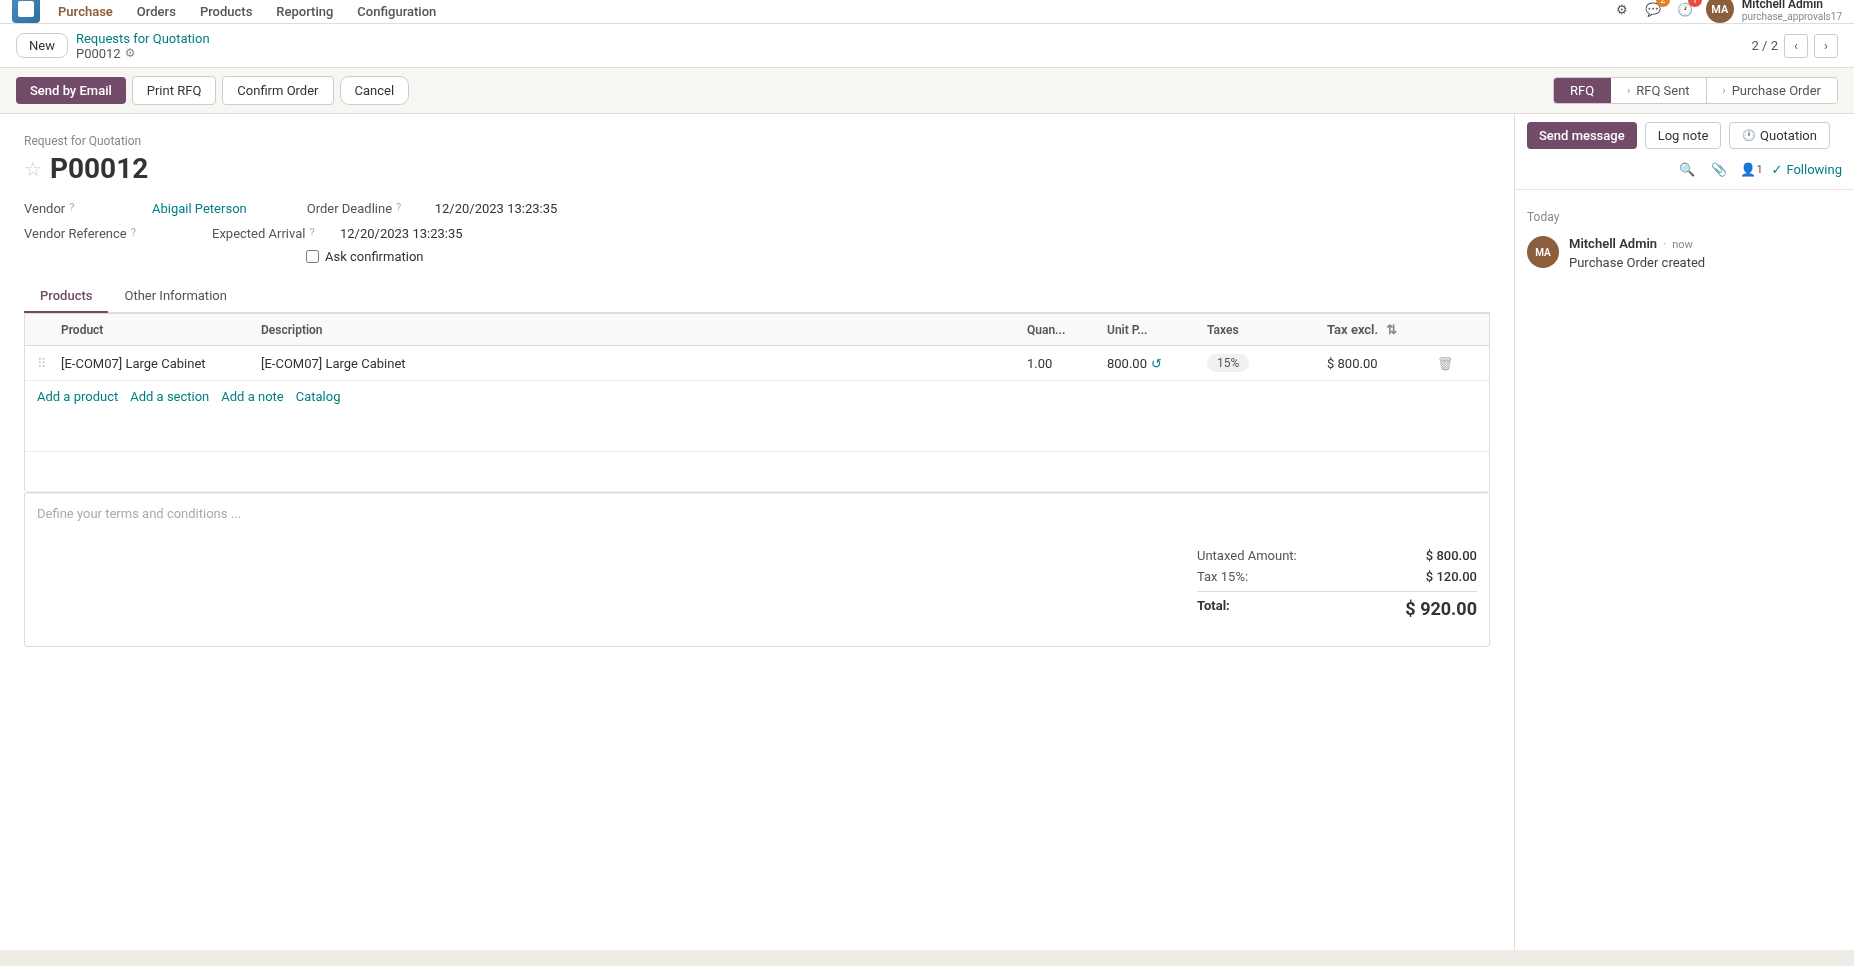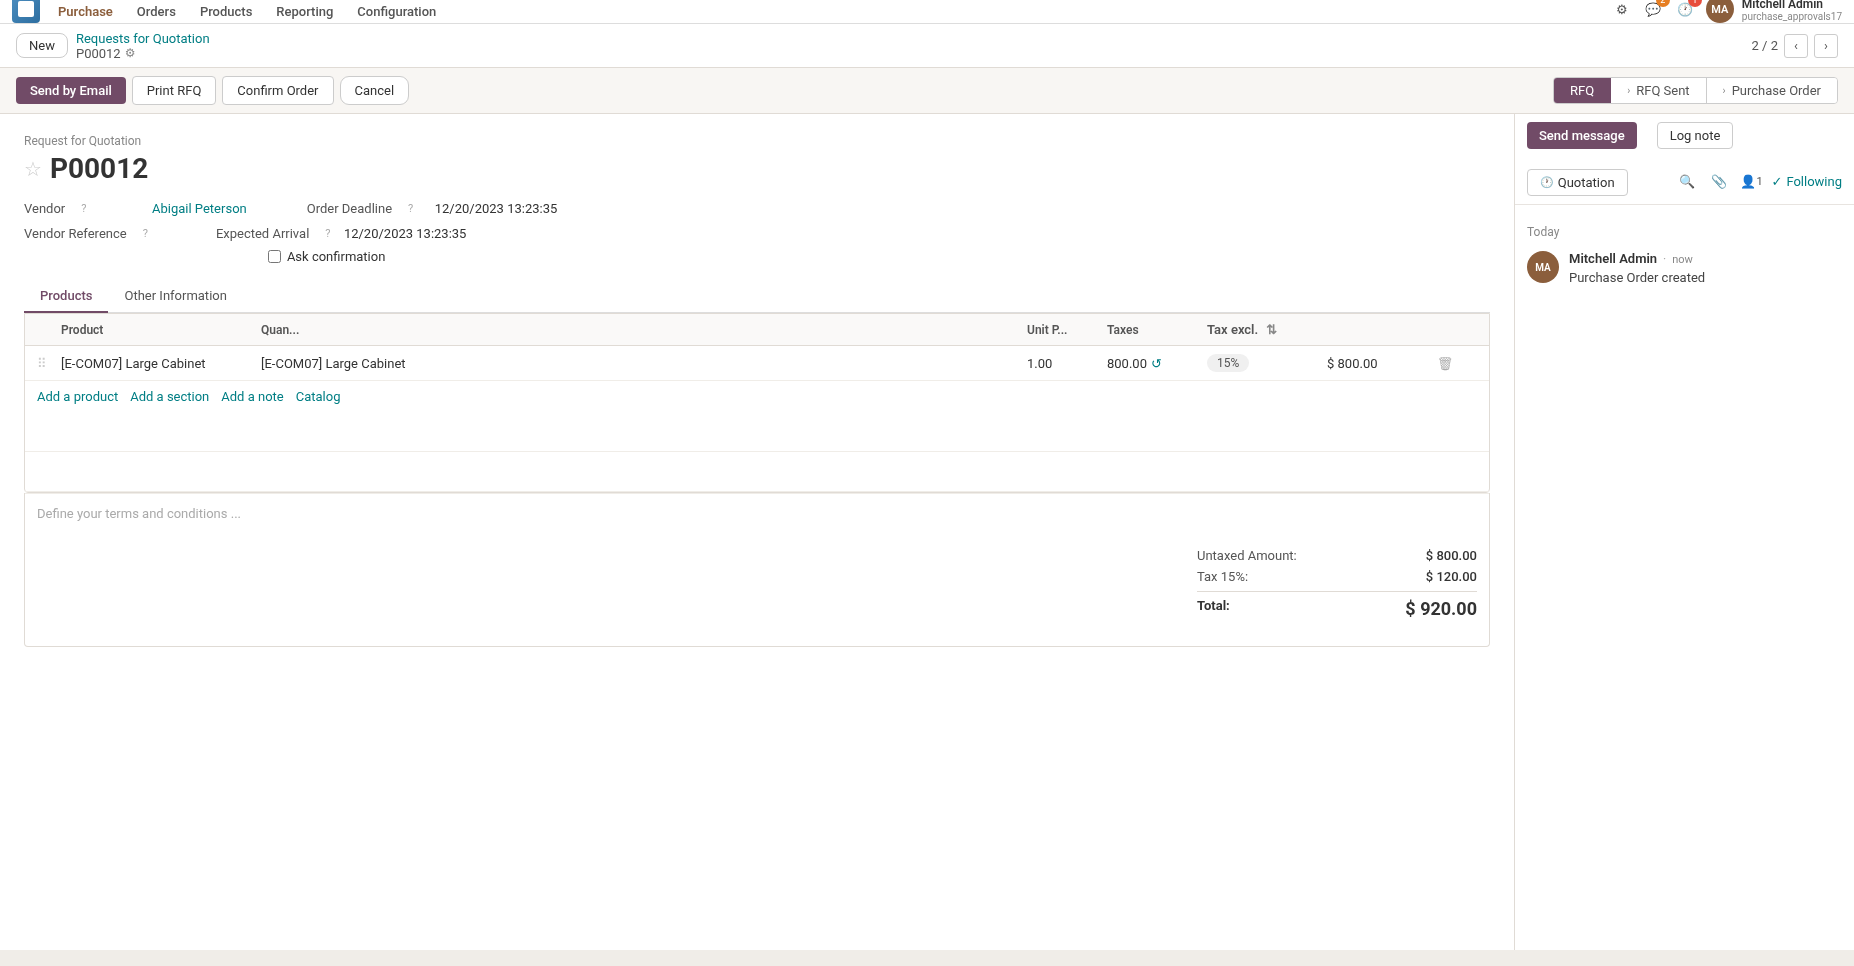--- a/index.html
+++ b/index.html
@@ -45,21 +45,21 @@
 
     
     .main-layout { display: flex; height: calc(100vh - 130px); overflow: hidden; }
 
     
     .form-area { flex: 1; overflow-y: auto; background: white; }
     .form-inner { padding: 20px 24px; }
 
     
     .chatter { width: 340px; background: white; border-left: 1px solid #e0dbd5; display: flex; flex-direction: column; overflow-y: auto; }
-    .chatter-actions { padding: 8px 12px; display: flex; align-items: flex-start; gap: 20px; border-bottom: 1px solid #e8e4e0; flex-wrap: wrap; }
+    .chatter-actions { padding: 8px 12px; display: flex; align-items: flex-start; gap: 8px; border-bottom: 1px solid #e8e4e0; flex-wrap: wrap; }
     .btn-chatter { background: #714b67; color: white; border: none; border-radius: 4px; padding: 6px 12px; cursor: pointer; font-size: 13px; font-weight: 500; }
     .btn-chatter-outline { background: white; color: #333; border: 1px solid #ccc; border-radius: 4px; padding: 5px 12px; cursor: pointer; font-size: 13px; display: flex; align-items: center; gap: 4px; }
     .chatter-icons { display: flex; gap: 8px; align-items: center; margin-left: auto; }
     .chatter-icon { cursor: pointer; color: #555; width: 24px; height: 24px; display: flex; align-items: center; justify-content: center; }
     .following-btn { display: flex; align-items: center; gap: 4px; color: #017e84; font-size: 13px; cursor: pointer; }
     .chatter-messages { padding: 12px; }
     .date-divider { text-align: left; color: #888; font-size: 12px; margin: 8px 0 12px; }
     .message { display: flex; gap: 10px; margin-bottom: 12px; }
     .message-content { flex: 1; }
     .message-header { display: flex; align-items: baseline; gap: 6px; margin-bottom: 4px; }
@@ -70,21 +70,21 @@
     
     .record-header { margin-bottom: 16px; }
     .record-label { color: #888; font-size: 12px; margin-bottom: 4px; }
     .record-title-row { display: flex; align-items: center; gap: 8px; margin-bottom: 12px; }
     .star-icon { font-size: 20px; color: #ccc; cursor: pointer; }
     .record-id { font-size: 28px; font-weight: 700; color: #333; }
 
     
     .form-row { display: flex; gap: 60px; margin-bottom: 10px; align-items: flex-start; }
     .form-group { display: flex; align-items: baseline; gap: 8px; }
-    .field-label { color: #555; font-size: 13px; min-width: 120px; display: flex; align-items: center; gap: 16px; }
+    .field-label { color: #555; font-size: 13px; min-width: 120px; display: flex; gap: 4px; }
     .field-label .help-icon { color: #aaa; font-size: 11px; cursor: pointer; }
     .field-value { color: #333; font-size: 13px; }
     .field-value.link { color: #017e84; cursor: pointer; }
 
     
     .tabs { display: flex; border-bottom: 1px solid #ddd; margin-bottom: 0; }
     .tab { padding: 8px 16px; cursor: pointer; font-size: 13px; color: #555; border-bottom: 2px solid transparent; margin-bottom: -1px; }
     .tab.active { color: #714b67; border-bottom-color: #714b67; font-weight: 500; }
 
     
@@ -231,38 +231,39 @@
           <span class="field-value"></span>
         </div>
         <div style="display:flex;flex-direction:column;gap:4px;">
           <div class="form-group">
             <span class="field-label">
               <span>Expected Arrival</span>
               <span class="help-icon">?</span>
             </span>
             <span class="field-value">12/20/2023 13:23:35</span>
           </div>
-          <div class="checkbox-field" style="margin-left:52px;">
+          <div class="checkbox-field" style="margin-left:94px;">
             <input type="checkbox" style="">
             <span>Ask confirmation</span>
           </div>
         </div>
       </div>
 
       <div style="margin-top: 16px;">
 
         <div class="tabs">
           <div class="tab active">Products</div>
           <div class="tab">Other Information</div>
         </div>
 
         <div class="table-container">
           <div class="table-header">
             <div class="th"></div>
             <div class="th">Product</div>
+            <div class="th">Description</div>
             <div class="th">Quan...</div>
             <div class="th">Unit P...</div>
             <div class="th">Taxes</div>
             <div class="th">
               <span>Tax excl.</span>
               <span style="margin-left:4px;color:#888;cursor:pointer;">⇅</span>
             </div>
             <div class="th"></div>
           </div>
 

